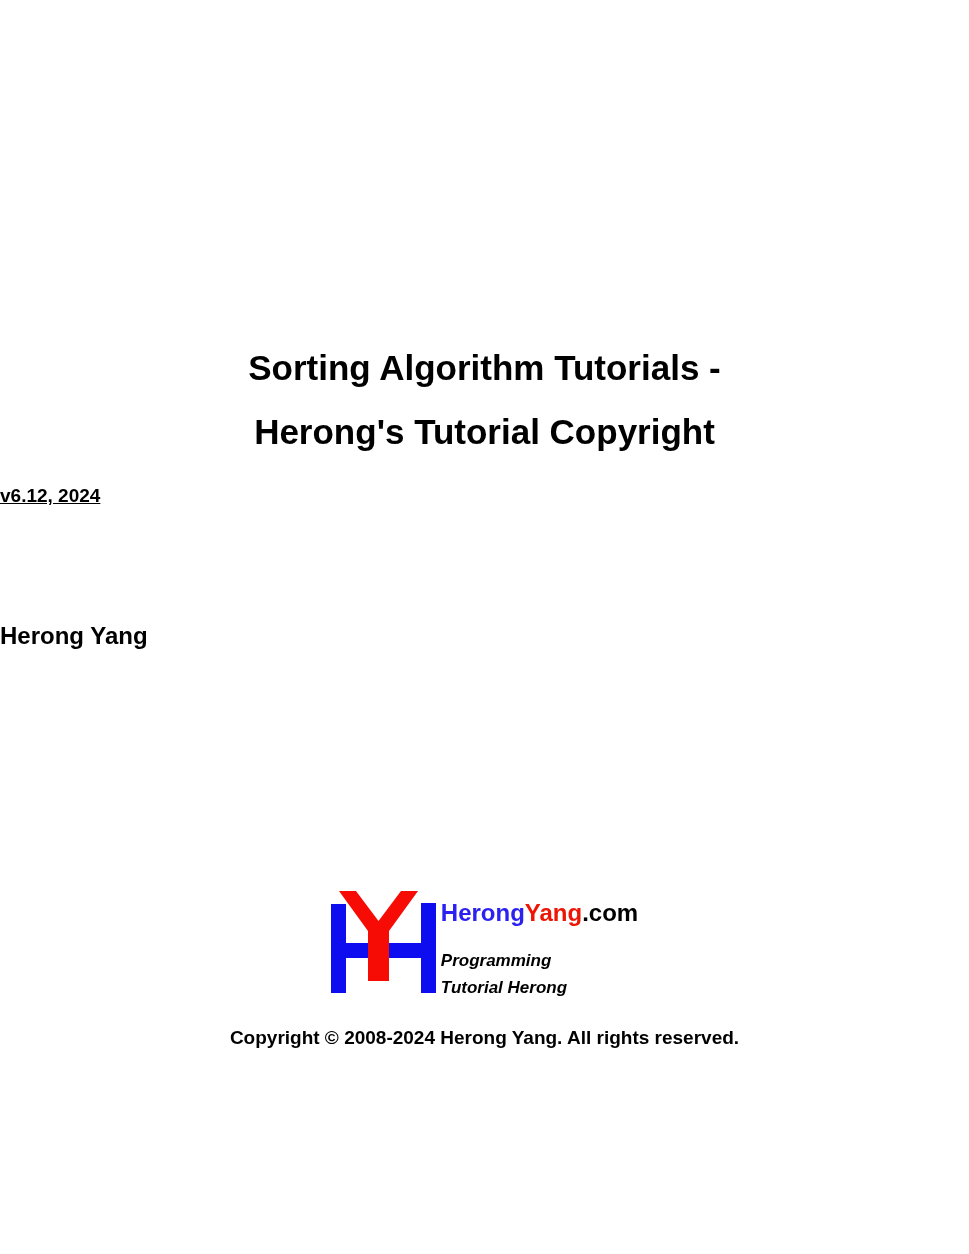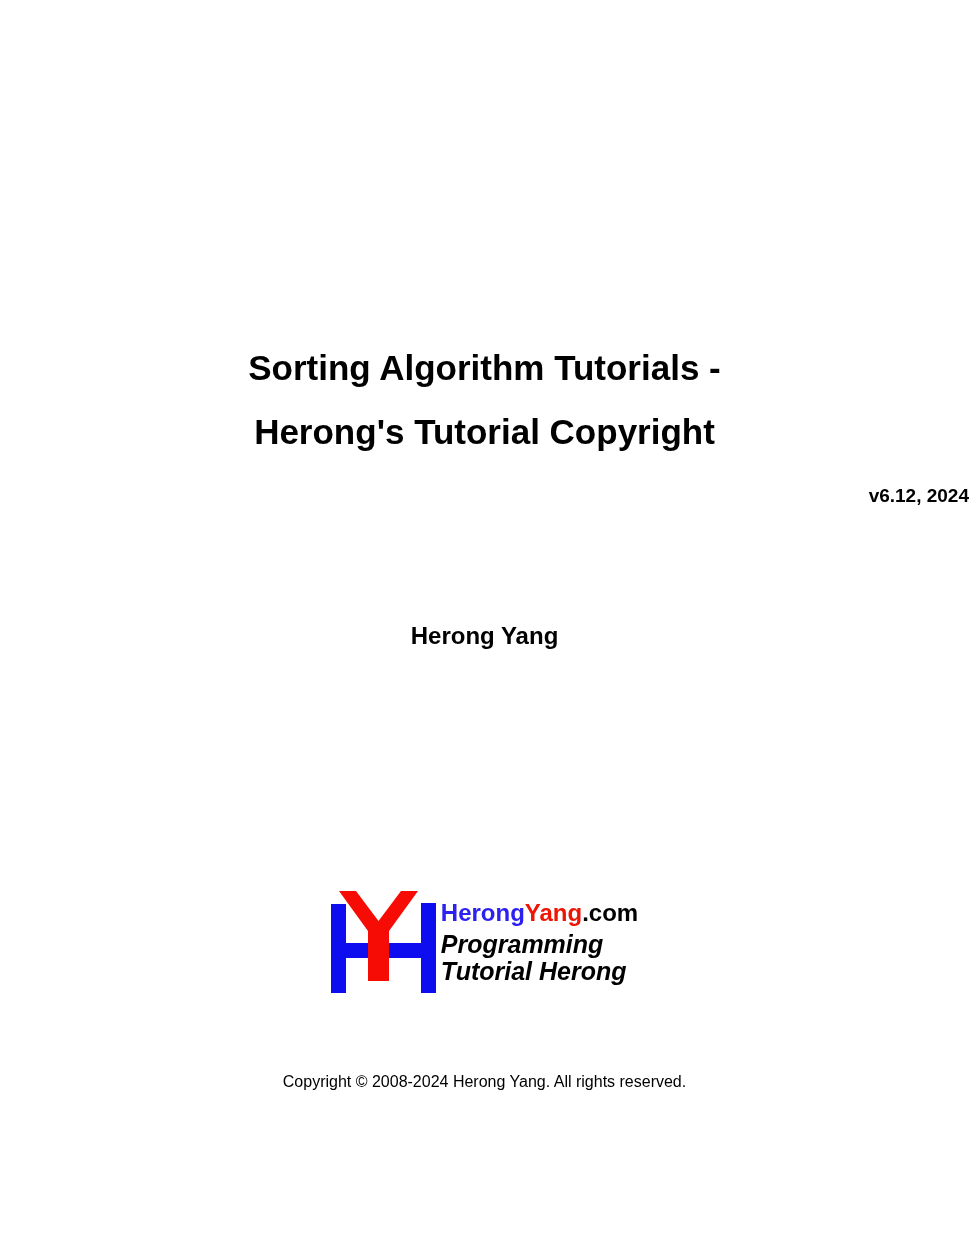--- a/index.html
+++ b/index.html
@@ -22,31 +22,31 @@
     font-size: 35px;
     font-weight: bold;
     line-height: 64px;
     letter-spacing: 0;
   }
   .book-version {
     position: absolute;
     top: 486px;
     left: 0;
     width: 100%;
-    text-align: right;
+    text-align: left;
     font-size: 19px;
     font-weight: bold;
     line-height: 20px;
+    text-decoration: underline;
   }
   .book-author {
     position: absolute;
     top: 623px;
     left: 0;
     width: 100%;
-    text-align: center;
     font-size: 24px;
     font-weight: bold;
     line-height: 25px;
   }
   .logo-row {
     position: absolute;
     top: 891px;
     left: 0;
     width: 100%;
     display: flex;
@@ -56,35 +56,35 @@
   }
   .logo-mark { width: 105px; height: 102px; flex: 0 0 auto; }
   .logo-text { padding-top: 9px; }
   .logo-site {
     font-size: 24px;
     font-weight: bold;
     line-height: 26px;
     white-space: nowrap;
   }
   .logo-tagline {
-    margin-top: 5px;
-    font-size: 25px;
+    margin-top: 21px;
+    font-size: 17px;
     font-weight: bold;
     font-style: italic;
     line-height: 27px;
     white-space: nowrap;
   }
   .copyright {
     position: absolute;
-    top: 1071px;
+    top: 1027px;
     left: 0;
     width: 100%;
     text-align: center;
-    font-size: 16px;
-    font-weight: normal;
+    font-size: 19px;
+    font-weight: bold;
     line-height: 21px;
   }
 </style>
 </head>
 <body>
 
 <div class="page">
 
   <div class="book-title">
     <div>Sorting Algorithm Tutorials -</div>

